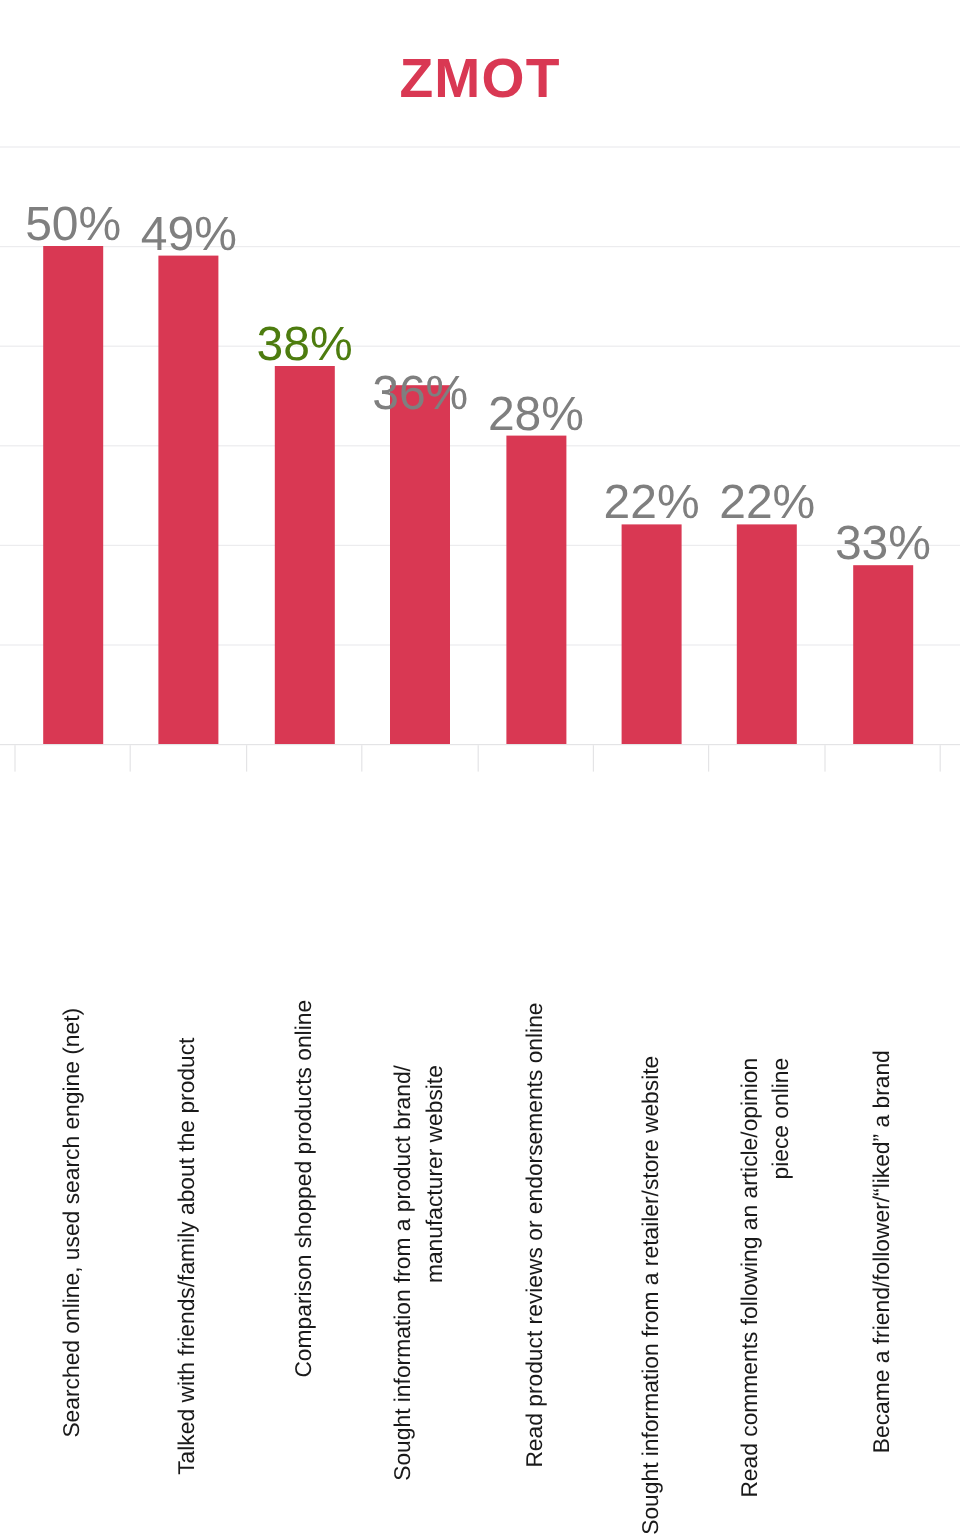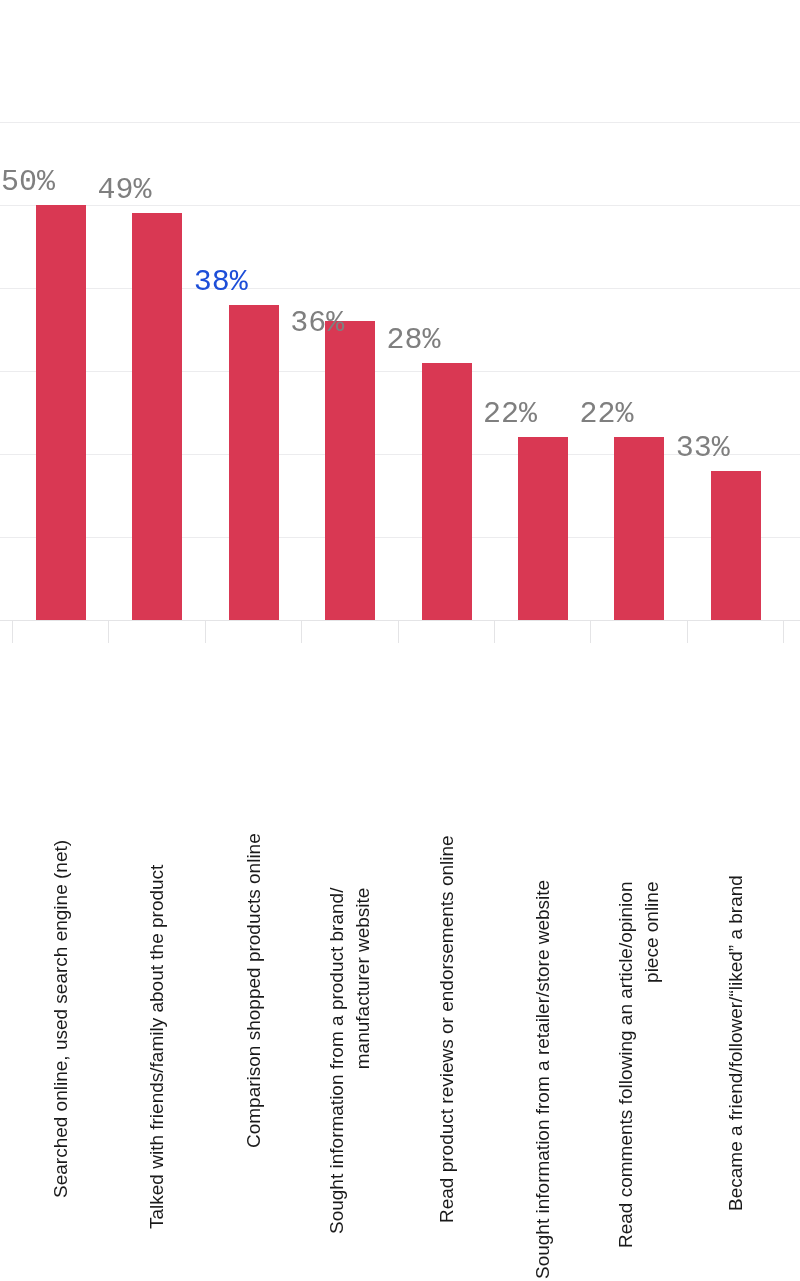--- a/index.html
+++ b/index.html
@@ -66,25 +66,25 @@
     position: absolute;
     bottom: 0;
     width: 50px;
     background: #D93853;
   }
 
   
   .value-label {
     position: absolute;
     width: 120px;
-    font-size: 30px;
+    text-align: center;
+    font-size: 40px;
     color: #7F7F7F;
     line-height: 1;
     letter-spacing: 0px;
-    font-family: Liberation Mono, monospace;
   }
 
   
   .tick {
     position: absolute;
     top: 621px;
     width: 1px;
     height: 22px;
     background: #E4E4E6;
   }
@@ -110,20 +110,21 @@
   .cat-label .line2 {
     display: block;
     text-align: right;
   }
 </style>
 </head>
 <body>
 
 <div id="chart-root">
 
+  <div class="chart-title">ZMOT</div>
 
   <div class="plot-area">
     <div id="gridlines-container">
         <div class="gridline" style="top: -5.68434e-14px;"></div>
         <div class="gridline" style="top: 83px;"></div>
         <div class="gridline" style="top: 166px;"></div>
         <div class="gridline" style="top: 249px;"></div>
         <div class="gridline" style="top: 332px;"></div>
         <div class="gridline" style="top: 415px;"></div>
         <div class="gridline axis-line" style="top: 498px;"></div>
@@ -136,21 +137,21 @@
         <div class="bar" style="left: 421.6px; width: 50px; height: 257.3px; background: rgb(217, 56, 83);"></div>
         <div class="bar" style="left: 518px; width: 50px; height: 182.6px; background: rgb(217, 56, 83);"></div>
         <div class="bar" style="left: 614.4px; width: 50px; height: 182.6px; background: rgb(217, 56, 83);"></div>
         <div class="bar" style="left: 710.8px; width: 50px; height: 149.4px; background: rgb(217, 56, 83);"></div>
       </div>
   </div>
 
   <div id="value-labels-container">
       <div class="value-label" style="left: 1px; top: 167px; color: rgb(127, 127, 127);">50%</div>
       <div class="value-label" style="left: 97.4px; top: 175.3px; color: rgb(127, 127, 127);">49%</div>
-      <div class="value-label" style="left: 193.8px; top: 266.6px; color: #1d4ed8;">38%</div>
+      <div class="value-label" style="left: 193.8px; top: 266.6px; color: #4d7c0f;">38%</div>
       <div class="value-label" style="left: 290.2px; top: 283.2px; color: rgb(127, 127, 127); margin-top: 25px;">36%</div>
       <div class="value-label" style="left: 386.6px; top: 324.7px; color: rgb(127, 127, 127);">28%</div>
       <div class="value-label" style="left: 483px; top: 399.4px; color: rgb(127, 127, 127);">22%</div>
       <div class="value-label" style="left: 579.4px; top: 399.4px; color: rgb(127, 127, 127);">22%</div>
       <div class="value-label" style="left: 675.8px; top: 432.6px; color: rgb(127, 127, 127);">33%</div>
     </div>
   <div id="ticks-container">
       <div class="tick" style="left: 12px;"></div>
       <div class="tick" style="left: 108px;"></div>
       <div class="tick" style="left: 205px;"></div>

